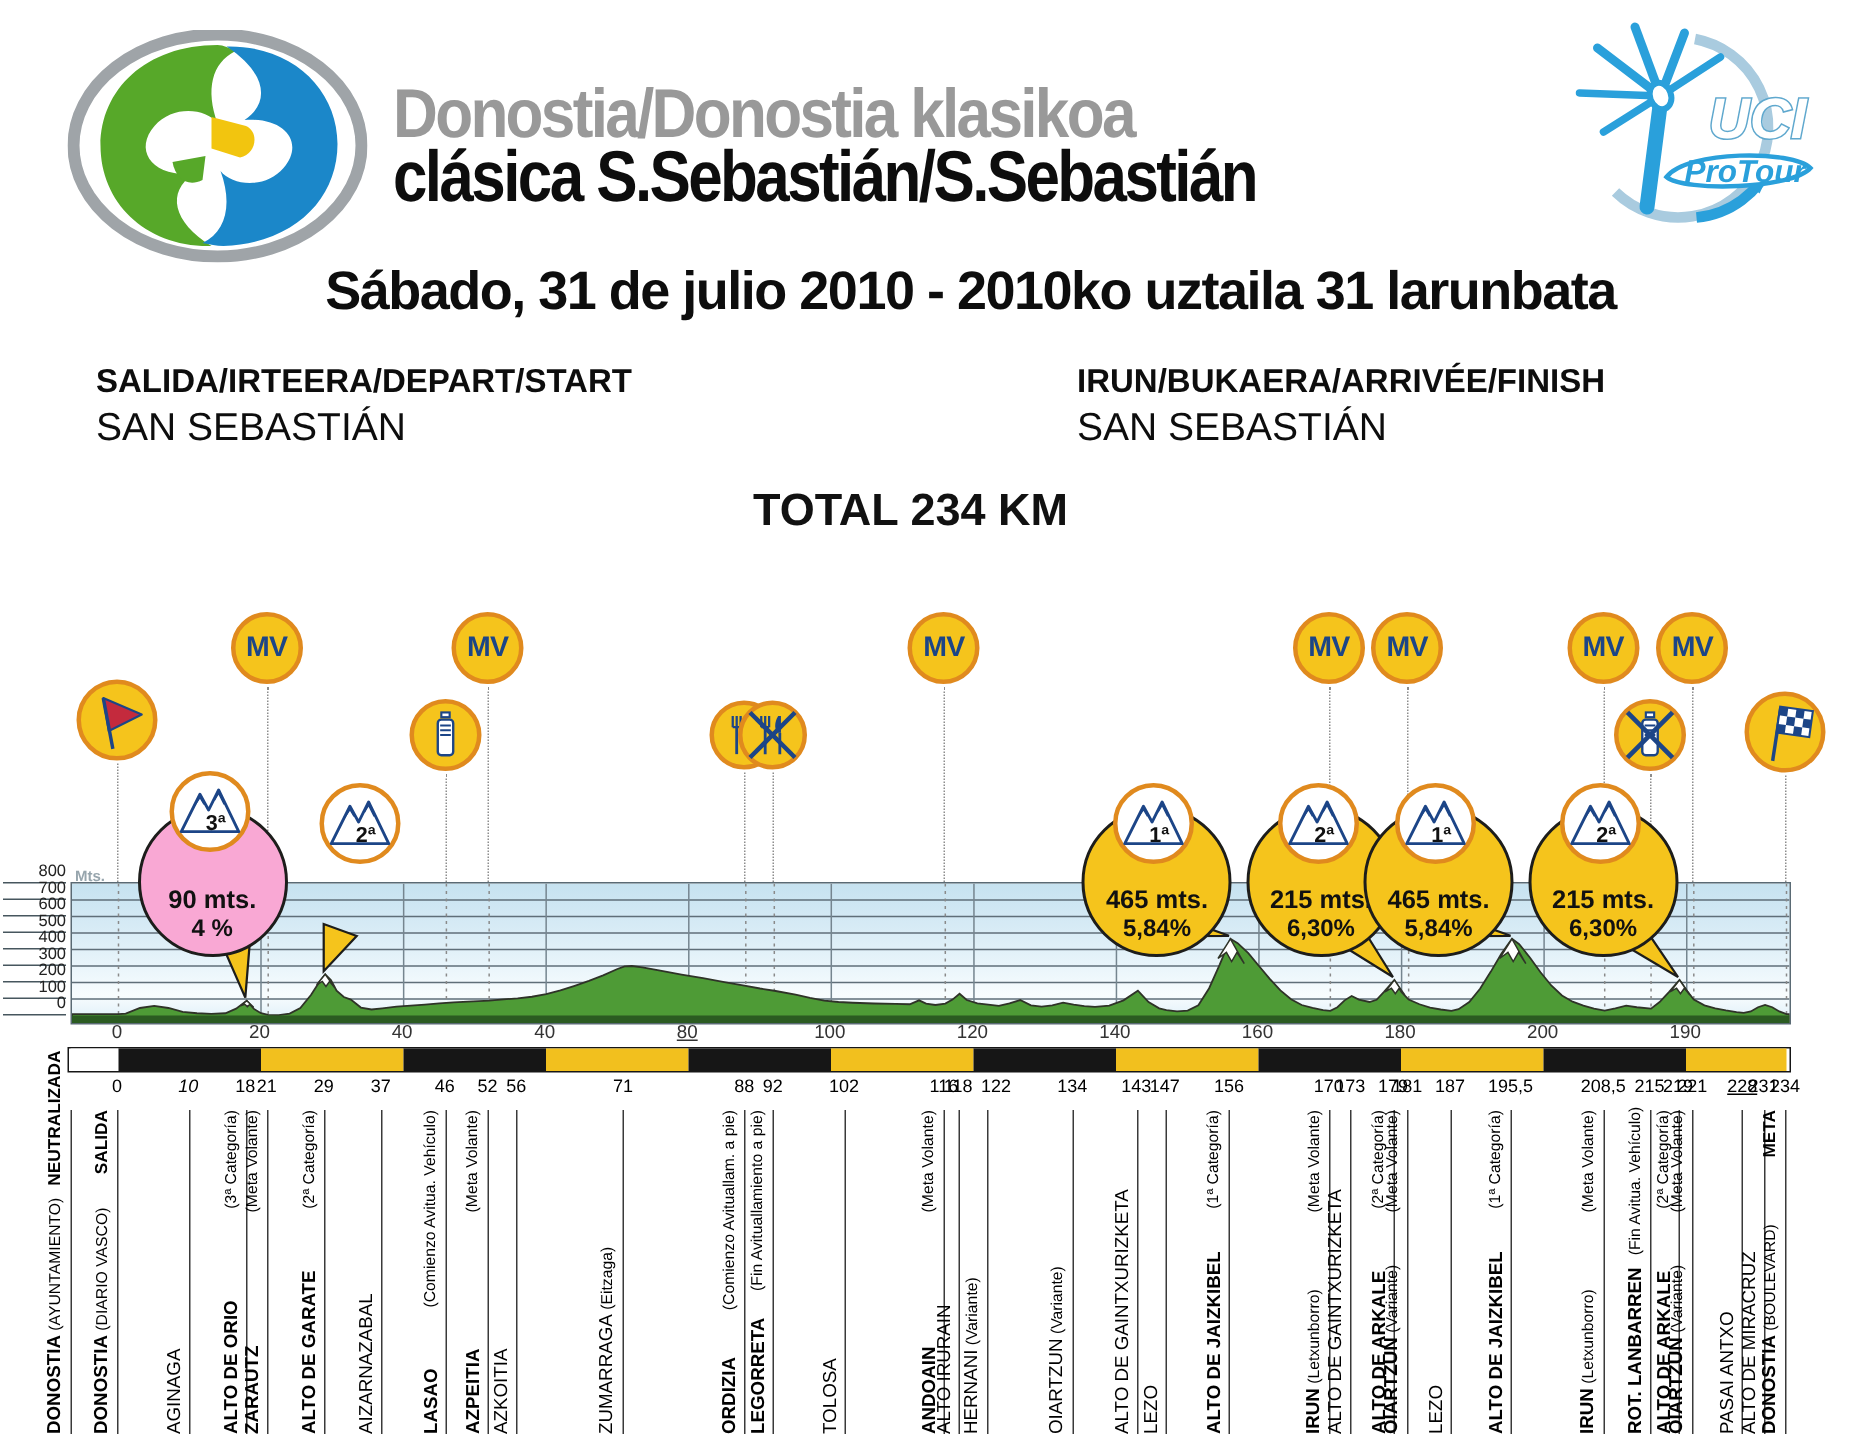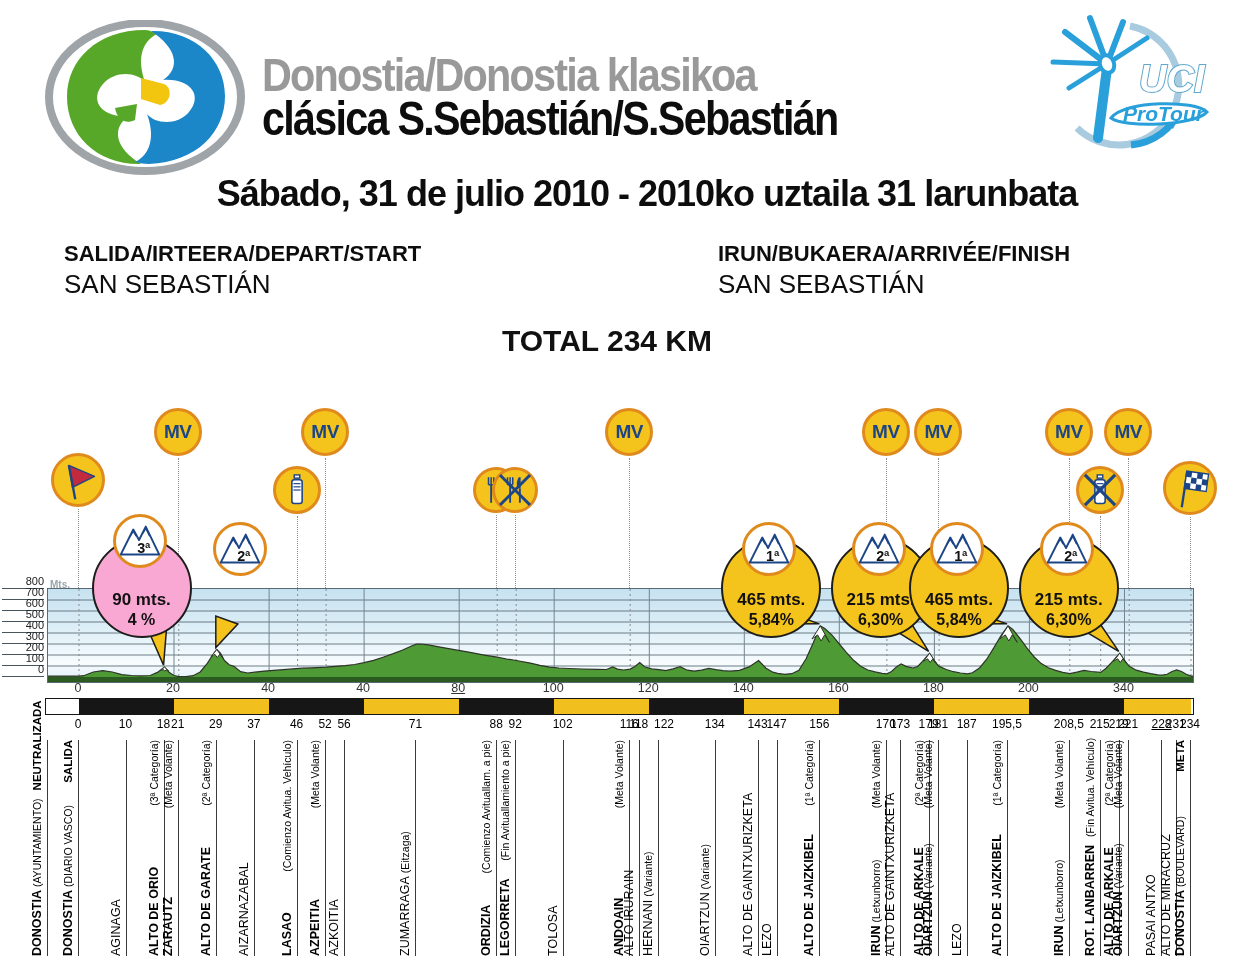--- a/index.html
+++ b/index.html
@@ -165,33 +165,33 @@
     <div class="abs xtick" style="left:153.042px;">20</div>
     <div class="abs xtick" style="left:248.084px;">40</div>
     <div class="abs xtick" style="left:343.12600000000003px;">40</div>
     <div class="abs xtick" style="left:438.168px;text-decoration:underline;">80</div>
     <div class="abs xtick" style="left:533.21px;">100</div>
     <div class="abs xtick" style="left:628.2520000000001px;">120</div>
     <div class="abs xtick" style="left:723.2940000000001px;text-align:center;">140</div>
     <div class="abs xtick" style="left:818.336px;">160</div>
     <div class="abs xtick" style="left:913.378px;">180</div>
     <div class="abs xtick" style="left:1008.4200000000001px;">200</div>
-    <div class="abs xtick" style="left:1103.462px;">340</div>
+    <div class="abs xtick" style="left:1103.462px;">190</div>
     <div class="abs wpline" style="left:47.11135px;"></div>
     <div class="abs wptext" style="left:-171.88864999999998px;top:941px;margin-left:216px;">
       <span class="nm b">DONOSTIA<span class="inl"> (AYUNTAMIENTO)</span></span>
       <span class="nt b">NEUTRALIZADA</span>
     </div>
     <div class="abs kmnum" style="left:56px;">0</div>
     <div class="abs wpline" style="left:78px;"></div>
     <div class="abs wptext" style="left:-141px;top:941px;margin-left:216px;">
       <span class="nm b">DONOSTIA<span class="inl"> (DIARIO VASCO)</span></span>
       <span class="nt b">SALIDA</span>
     </div>
-    <div class="abs kmnum" style="left:103.521px;">10</div>
+    <div class="abs kmnum" style="left:103.521px;font-style:italic;">10</div>
     <div class="abs wpline" style="left:125.521px;"></div>
     <div class="abs wptext" style="left:-93.479px;top:941px;margin-left:216px;">
       <span class="nm">AGINAGA</span>
     </div>
     <div class="abs kmnum" style="left:141.5378px;">18</div>
     <div class="abs wpline" style="left:163.5378px;"></div>
     <div class="abs wptext" style="left:-55.462199999999996px;top:941px;margin-left:216px;">
       <span class="nm b">ALTO DE ORIO</span>
       <span class="nt">(3ª Categoría)</span>
     </div>

